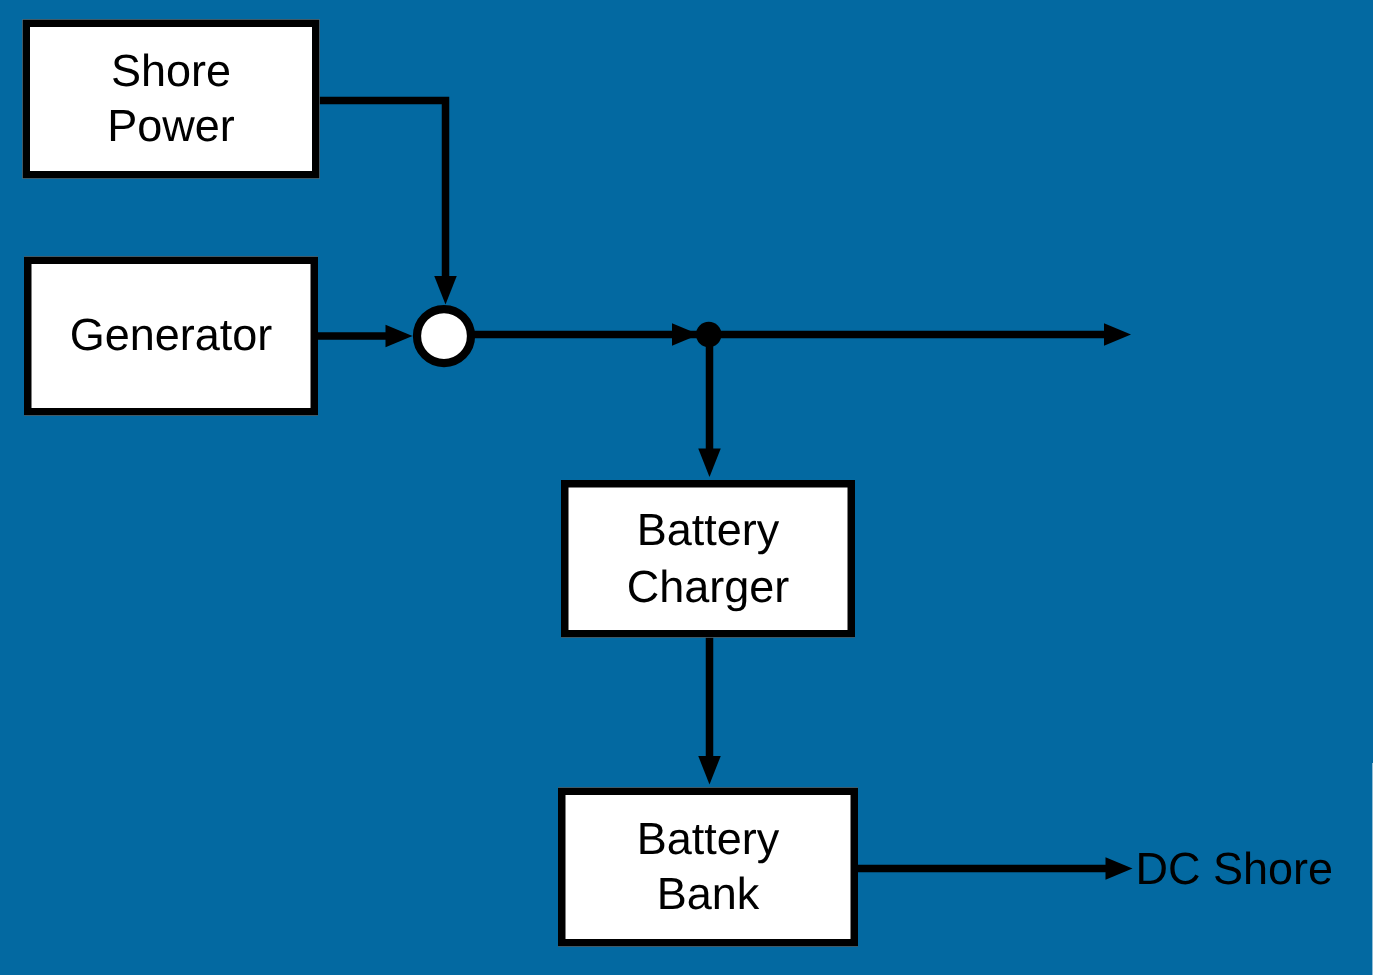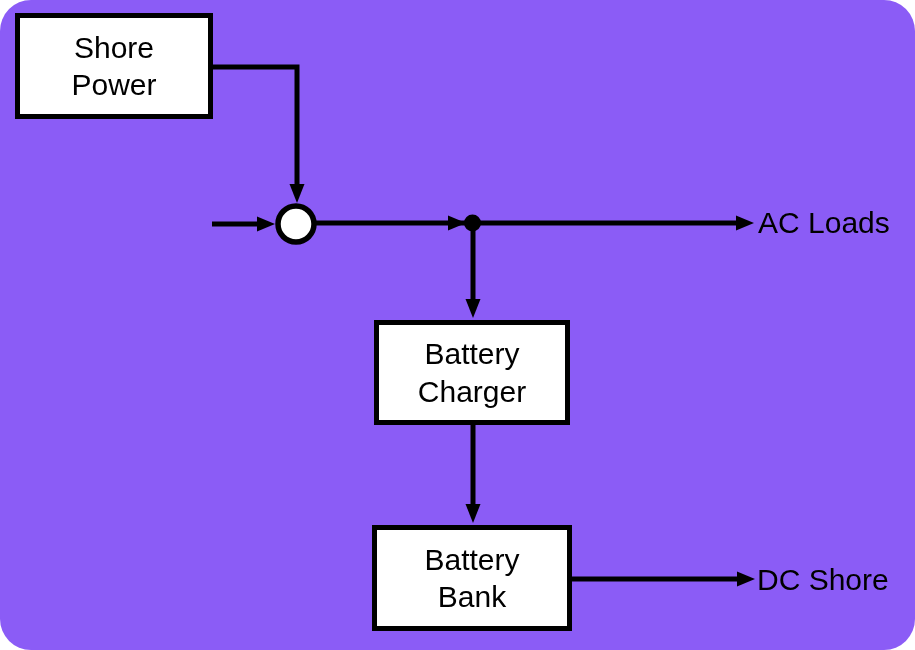--- a/index.html
+++ b/index.html
@@ -4,24 +4,23 @@
 <style>
   html, body {
     margin: 0;
     padding: 0;
     background: #ffffff;
   }
   #canvas {
     position: relative;
     width: 915px;
     height: 650px;
-    background: #8b5cf6;
+    background: #0369a1;
     overflow: hidden;
     font-family: "Liberation Sans", sans-serif;
-    border-radius: 31px;
   }
   #wires {
     position: absolute;
     left: 0;
     top: 0;
     width: 915px;
     height: 650px;
   }
   .box {
     position: absolute;
@@ -86,28 +85,30 @@
     </g>
 
     <circle cx="296" cy="224" r="18" fill="#ffffff" stroke="#000000" stroke-width="5.5"></circle>
   </svg>
 
   <div class="box box-shore">
     <span>Shore
 Power</span>
   </div>
 
+  <div class="box box-gen">
+    <span>Generator</span>
+  </div>
 
   <div class="box box-charger">
     <span>Battery
 Charger</span>
   </div>
 
   <div class="box box-bank">
     <span>Battery
 Bank</span>
   </div>
 
-  <div class="float-label label-ac">AC Loads</div>
 
   <div class="float-label label-dc">DC Shore</div>
 
 </div>
 
 </body></html>

